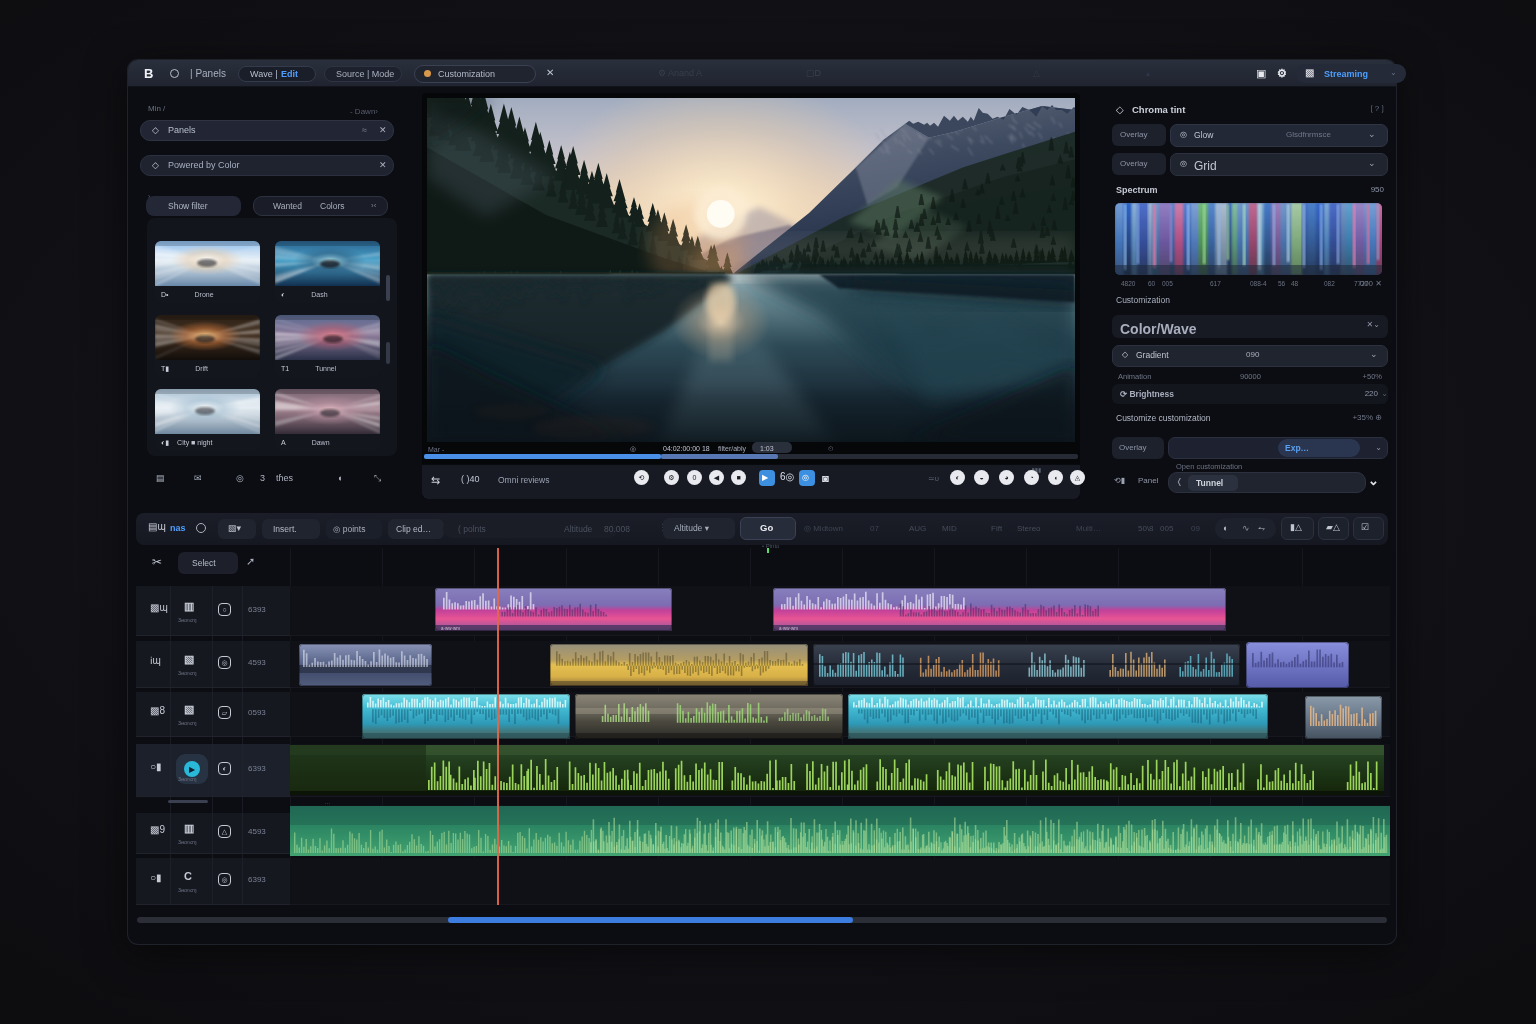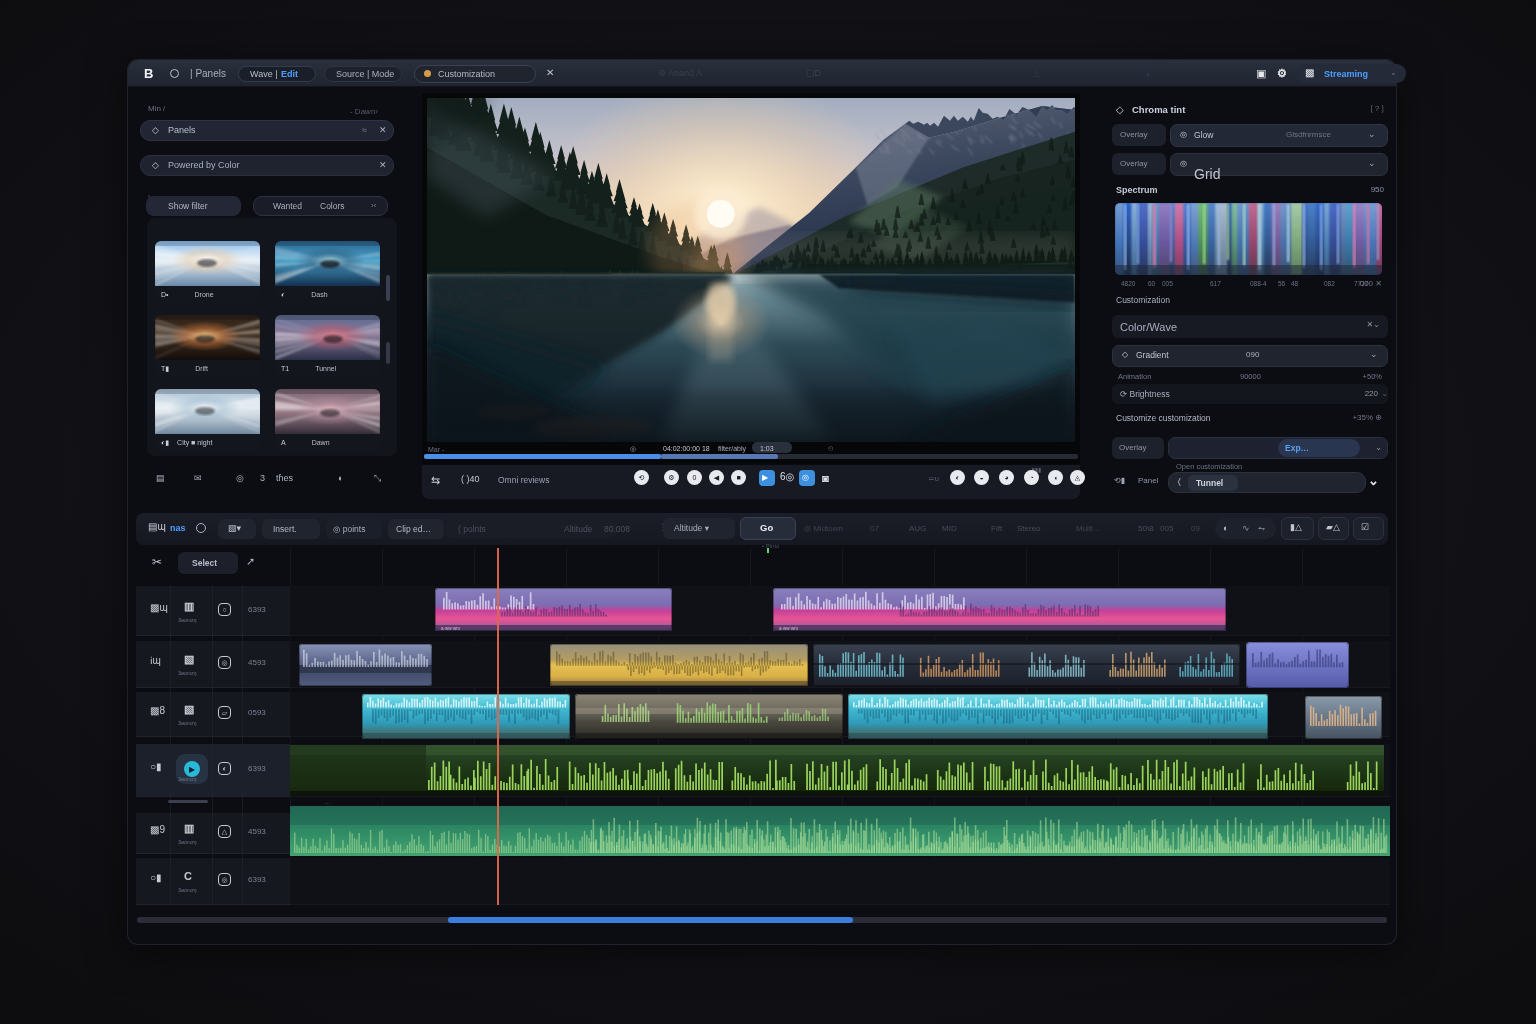--- a/index.html
+++ b/index.html
@@ -515,21 +515,21 @@
     <div style="position:absolute;left:992px;top:71px;font-size:8px;color:#8d94a6;font-weight:400;opacity:1.0;letter-spacing:0px;white-space:nowrap;line-height:1">Overlay</div>
     <div style="position:absolute;left:1042px;top:64px;width:218px;height:23px;background:#232837;border-radius:7px;border:1px solid #2f3544;"></div>
     <div style="position:absolute;left:1052px;top:71px;font-size:8px;color:#c3c8d4;font-weight:400;opacity:1.0;letter-spacing:0px;white-space:nowrap;line-height:1">◎</div>
     <div style="position:absolute;left:1066px;top:71px;font-size:8.5px;color:#c0c5d1;font-weight:400;opacity:1.0;letter-spacing:0px;white-space:nowrap;line-height:1">Glow</div>
     <div style="position:absolute;left:1158px;top:71px;font-size:8px;color:#707789;font-weight:400;opacity:1.0;letter-spacing:0px;white-space:nowrap;line-height:1">Glsdfnrmsce</div>
     <div style="position:absolute;left:1240px;top:70px;font-size:9px;color:#9aa1b2;font-weight:400;opacity:1.0;letter-spacing:0px;white-space:nowrap;line-height:1">⌄</div>
     <div style="position:absolute;left:984px;top:93px;width:54px;height:22px;background:#1d212c;border-radius:6px;"></div>
     <div style="position:absolute;left:992px;top:100px;font-size:8px;color:#8d94a6;font-weight:400;opacity:1.0;letter-spacing:0px;white-space:nowrap;line-height:1">Overlay</div>
     <div style="position:absolute;left:1042px;top:93px;width:218px;height:23px;background:#20242f;border-radius:7px;border:1px solid #2c3140;"></div>
     <div style="position:absolute;left:1052px;top:100px;font-size:8px;color:#c3c8d4;font-weight:400;opacity:1.0;letter-spacing:0px;white-space:nowrap;line-height:1">◎</div>
-    <div style="position:absolute;left:1066px;top:107px;font-size:14px;color:#c0c5d1;font-weight:400;opacity:1.0;letter-spacing:0px;white-space:nowrap;line-height:1">Grid</div>
+    <div style="position:absolute;left:1066px;top:100px;font-size:12px;color:#c0c5d1;font-weight:400;opacity:1.0;letter-spacing:0px;white-space:nowrap;line-height:1">Grid</div>
     <div style="position:absolute;left:1240px;top:99px;font-size:9px;color:#9aa1b2;font-weight:400;opacity:1.0;letter-spacing:0px;white-space:nowrap;line-height:1">⌄</div>
     <div style="position:absolute;left:988px;top:126px;font-size:9px;color:#c5cad5;font-weight:600;opacity:1.0;letter-spacing:0px;white-space:nowrap;line-height:1">Spectrum</div>
     <div style="position:absolute;right:12px;top:126px;font-size:8px;color:#8d94a6;font-weight:400;opacity:1.0;white-space:nowrap;line-height:1">950</div>
     <div class="abs" style="left:987px;top:143px;width:267px;height:72px;border-radius:5px;overflow:hidden">
       <svg width="267" height="72" viewBox="0 0 267 72" style="display:block">
         <defs>
           <filter id="sb">
             <feGaussianBlur stdDeviation="1.1"></feGaussianBlur>
           </filter>
           <linearGradient id="specbase" x1="0" y1="0" x2="0" y2="1">
@@ -763,32 +763,32 @@
     <div style="position:absolute;left:1034px;top:221px;font-size:6.5px;color:#6b7283;font-weight:400;opacity:1.0;letter-spacing:0px;white-space:nowrap;line-height:1">005</div>
     <div style="position:absolute;left:1082px;top:221px;font-size:6.5px;color:#6b7283;font-weight:400;opacity:1.0;letter-spacing:0px;white-space:nowrap;line-height:1">617</div>
     <div style="position:absolute;left:1122px;top:221px;font-size:6.5px;color:#6b7283;font-weight:400;opacity:1.0;letter-spacing:0px;white-space:nowrap;line-height:1">088-4</div>
     <div style="position:absolute;left:1150px;top:221px;font-size:6.5px;color:#6b7283;font-weight:400;opacity:1.0;letter-spacing:0px;white-space:nowrap;line-height:1">56</div>
     <div style="position:absolute;left:1163px;top:221px;font-size:6.5px;color:#6b7283;font-weight:400;opacity:1.0;letter-spacing:0px;white-space:nowrap;line-height:1">48</div>
     <div style="position:absolute;left:1196px;top:221px;font-size:6.5px;color:#6b7283;font-weight:400;opacity:1.0;letter-spacing:0px;white-space:nowrap;line-height:1">082</div>
     <div style="position:absolute;left:1226px;top:221px;font-size:6.5px;color:#6b7283;font-weight:400;opacity:1.0;letter-spacing:0px;white-space:nowrap;line-height:1">7727</div>
     <div style="position:absolute;left:988px;top:236px;font-size:8.5px;color:#aab0bf;font-weight:400;opacity:1.0;letter-spacing:0px;white-space:nowrap;line-height:1">Customization</div>
     <div style="position:absolute;right:14px;top:220px;font-size:8px;color:#707789;font-weight:400;opacity:1.0;white-space:nowrap;line-height:1">000 ✕</div>
     <div style="position:absolute;left:984px;top:255px;width:276px;height:23px;background:#171a23;border-radius:6px;"></div>
-    <div style="position:absolute;left:992px;top:262px;font-size:11px;color:#a8aebd;font-weight:400;opacity:1.0;letter-spacing:0px;white-space:nowrap;line-height:1">Color/Wave</div>
+    <div style="position:absolute;left:992px;top:262px;font-size:14px;color:#a8aebd;font-weight:700;opacity:1.0;letter-spacing:0px;white-space:nowrap;line-height:1">Color/Wave</div>
     <div style="position:absolute;right:16px;top:261px;font-size:8px;color:#8d94a6;font-weight:400;opacity:1.0;white-space:nowrap;line-height:1">✕⌄</div>
     <div style="position:absolute;left:984px;top:285px;width:276px;height:22px;background:#20242f;border-radius:7px;border:1px solid #2c3140;"></div>
     <div style="position:absolute;left:994px;top:291px;font-size:8px;color:#c3c8d4;font-weight:400;opacity:1.0;letter-spacing:0px;white-space:nowrap;line-height:1">◇</div>
     <div style="position:absolute;left:1008px;top:291px;font-size:8.5px;color:#c0c5d1;font-weight:400;opacity:1.0;letter-spacing:0px;white-space:nowrap;line-height:1">Gradient</div>
     <div style="position:absolute;left:1118px;top:291px;font-size:8px;color:#aab0bf;font-weight:400;opacity:1.0;letter-spacing:0px;white-space:nowrap;line-height:1">090</div>
     <div style="position:absolute;left:1242px;top:290px;font-size:9px;color:#9aa1b2;font-weight:400;opacity:1.0;letter-spacing:0px;white-space:nowrap;line-height:1">⌄</div>
     <div style="position:absolute;left:990px;top:313px;font-size:7.5px;color:#707789;font-weight:400;opacity:1.0;letter-spacing:0px;white-space:nowrap;line-height:1">Animation</div>
     <div style="position:absolute;left:1112px;top:313px;font-size:7.5px;color:#707789;font-weight:400;opacity:1.0;letter-spacing:0px;white-space:nowrap;line-height:1">90000</div>
     <div style="position:absolute;right:14px;top:313px;font-size:7.5px;color:#707789;font-weight:400;opacity:1.0;white-space:nowrap;line-height:1">+50%</div>
     <div style="position:absolute;left:984px;top:324px;width:276px;height:20px;background:#14161e;border-radius:6px;"></div>
-    <div style="position:absolute;left:992px;top:330px;font-size:8.5px;color:#a8aebd;font-weight:400;opacity:1.0;letter-spacing:0px;white-space:nowrap;line-height:1">⟳ Brightness</div>
+    <div style="position:absolute;left:992px;top:330px;font-size:8.5px;color:#a8aebd;font-weight:700;opacity:1.0;letter-spacing:0px;white-space:nowrap;line-height:1">⟳ Brightness</div>
     <div style="position:absolute;right:18px;top:330px;font-size:8px;color:#8d94a6;font-weight:400;opacity:1.0;white-space:nowrap;line-height:1">220</div>
     <div style="position:absolute;right:8px;top:330px;font-size:8px;color:#565c6b;font-weight:400;opacity:1.0;white-space:nowrap;line-height:1">⌄</div>
     <div style="position:absolute;left:988px;top:354px;font-size:8.5px;color:#b4bac8;font-weight:400;opacity:1.0;letter-spacing:0px;white-space:nowrap;line-height:1">Customize customization</div>
     <div style="position:absolute;right:14px;top:354px;font-size:8px;color:#707789;font-weight:400;opacity:1.0;white-space:nowrap;line-height:1">+35% ⊕</div>
     <div style="position:absolute;left:984px;top:377px;width:52px;height:22px;background:#1d212c;border-radius:6px;"></div>
     <div style="position:absolute;left:991px;top:384px;font-size:8px;color:#8d94a6;font-weight:400;opacity:1.0;letter-spacing:0px;white-space:nowrap;line-height:1">Overlay</div>
     <div style="position:absolute;left:1040px;top:377px;width:220px;height:22px;background:#1d2130;border-radius:7px;border:1px solid #2a3040;"></div>
     <div style="position:absolute;left:1150px;top:379px;width:82px;height:18px;background:#2a3650;border-radius:9px;"></div>
     <div style="position:absolute;left:1157px;top:384px;font-size:8.5px;color:#5aa0f0;font-weight:600;opacity:1.0;letter-spacing:0px;white-space:nowrap;line-height:1">Exp…</div>
     <div style="position:absolute;right:14px;top:384px;font-size:8px;color:#8d94a6;font-weight:400;opacity:1.0;white-space:nowrap;line-height:1">⌄</div>
@@ -838,21 +838,21 @@
     <div style="position:absolute;left:1130px;top:464px;font-size:9px;color:#b4bac8;font-weight:400;opacity:1.0;letter-spacing:0px;white-space:nowrap;line-height:1">⥊</div>
     <div style="position:absolute;left:1153px;top:457px;width:33px;height:23px;background:#1d212c;border-radius:6px;border:1px solid #2c3140;"></div>
     <div style="position:absolute;left:1162px;top:463px;font-size:9px;color:#c0c5d1;font-weight:400;opacity:1.0;letter-spacing:0px;white-space:nowrap;line-height:1">▮△</div>
     <div style="position:absolute;left:1190px;top:457px;width:31px;height:23px;background:#1d212c;border-radius:6px;border:1px solid #2c3140;"></div>
     <div style="position:absolute;left:1198px;top:463px;font-size:9px;color:#c0c5d1;font-weight:400;opacity:1.0;letter-spacing:0px;white-space:nowrap;line-height:1">▰△</div>
     <div style="position:absolute;left:1225px;top:457px;width:31px;height:23px;background:#1d212c;border-radius:6px;border:1px solid #2c3140;"></div>
     <div style="position:absolute;left:1233px;top:463px;font-size:9px;color:#c0c5d1;font-weight:400;opacity:1.0;letter-spacing:0px;white-space:nowrap;line-height:1">☑</div>
     <div class="abs" style="left:639px;top:488px;width:2px;height:5px;background:#5adb6a"></div>
     <div style="position:absolute;left:24px;top:496px;font-size:12px;color:#c9ced9;font-weight:400;opacity:1.0;letter-spacing:0px;white-space:nowrap;line-height:1">✂</div>
     <div style="position:absolute;left:50px;top:492px;width:60px;height:22px;background:#1d202a;border-radius:6px;"></div>
-    <div style="position:absolute;left:64px;top:499px;font-size:8.5px;color:#b8bfce;font-weight:700;opacity:1.0;letter-spacing:0px;white-space:nowrap;line-height:1">Select</div>
+    <div style="position:absolute;left:64px;top:499px;font-size:8.5px;color:#b8bfce;font-weight:400;opacity:1.0;letter-spacing:0px;white-space:nowrap;line-height:1">Select</div>
     <div style="position:absolute;left:118px;top:496px;font-size:11px;color:#aab0bf;font-weight:400;opacity:1.0;letter-spacing:0px;white-space:nowrap;line-height:1">➚</div>
     <div style="position:absolute;left:8px;top:526px;width:154px;height:50px;background:#16181f;border-radius:0px;border-bottom:1px solid #20232c;"></div>
     <div style="position:absolute;left:22px;top:543px;font-size:10px;color:#c5cad4;font-weight:400;opacity:1.0;letter-spacing:0px;white-space:nowrap;line-height:1">▩ɰ</div>
     <div style="position:absolute;left:56px;top:541px;font-size:11px;color:#c5cad4;font-weight:600;opacity:1.0;letter-spacing:0px;white-space:nowrap;line-height:1">▥</div>
     <div style="position:absolute;left:50px;top:558px;font-size:5.5px;color:#6b7283;font-weight:400;opacity:1.0;letter-spacing:0px;white-space:nowrap;line-height:1">3ɵогєɱ</div>
     <div style="position:absolute;left:90px;top:543px;width:13px;height:13px;border:1.4px solid #c5cad4;border-radius:4px;opacity:1.0;display:flex;align-items:center;justify-content:center;font-size:7px;color:#c5cad4;line-height:1">○</div>
     <div style="position:absolute;left:120px;top:546px;font-size:8px;color:#7a8195;font-weight:400;opacity:1.0;letter-spacing:0px;white-space:nowrap;line-height:1">6393</div>
     <div style="position:absolute;left:8px;top:581px;width:154px;height:47px;background:#16181f;border-radius:0px;border-bottom:1px solid #20232c;"></div>
     <div style="position:absolute;left:22px;top:596px;font-size:10px;color:#c5cad4;font-weight:400;opacity:1.0;letter-spacing:0px;white-space:nowrap;line-height:1">ℹɰ</div>
     <div style="position:absolute;left:56px;top:594px;font-size:11px;color:#c5cad4;font-weight:600;opacity:1.0;letter-spacing:0px;white-space:nowrap;line-height:1">▧</div>

